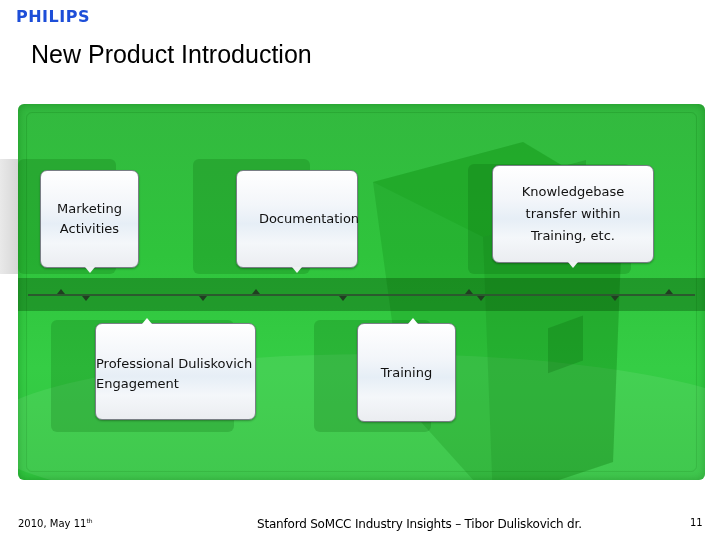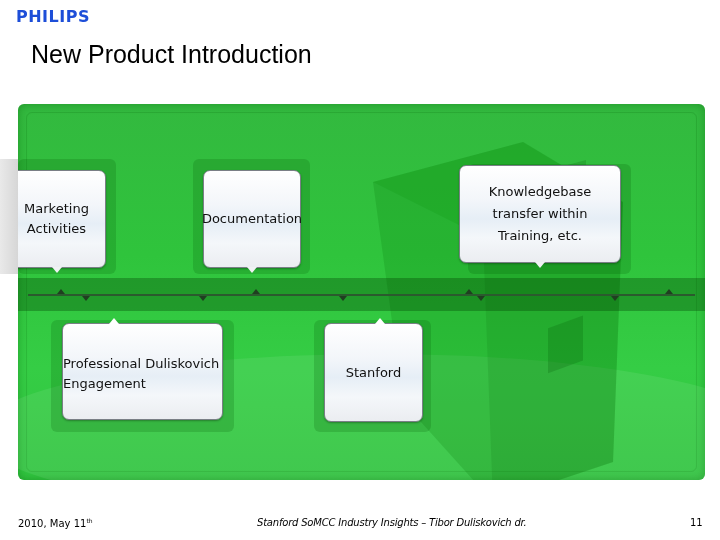--- a/index.html
+++ b/index.html
@@ -44,37 +44,37 @@
   .tick.up { border-bottom:5px solid #1f3f20; top:185px; }
   .shadow-card {
     position:absolute; background:rgba(0,80,0,0.18); border-radius:6px;
   }
   .card {
     position:absolute; border-radius:7px;
     background:linear-gradient(180deg,#ffffff 0%,#f3f6fa 35%,#e6eef6 55%,#f4f7fa 75%,#ebedf1 100%);
     border:1px solid #7a7f86;
     box-shadow:0 1px 2px rgba(0,0,0,0.3);
     display:flex; align-items:center; justify-content:center; text-align:center;
-    font-family:"DejaVu Sans", sans-serif; font-size:13px; color:#111; line-height:20px;
+    font-family:"DejaVu Sans", sans-serif; font-size:13px; color:#111; line-height:20px;margin-left:33px;
   }
   .card .pointer {
     position:absolute; width:0; height:0; left:50%; margin-left:-5px;
     border-left:5px solid transparent; border-right:5px solid transparent;
   }
   .card .pointer.bottom { bottom:-6px; border-top:6px solid #f0f2f4; }
   .card .pointer.top { top:-6px; border-bottom:6px solid #ffffff; }
   .card.left-align { justify-content:flex-start; text-align:left; align-items:flex-start; padding-top:30px; box-sizing:border-box; }
   .grey-tab {
     position:absolute; left:0; top:159px; width:20px; height:115px;
     background:linear-gradient(90deg,#e9e9e9,#d4d4d4);
   }
   .footer { position:absolute; top:517px; font-size:9px; color:#000; font-family:"DejaVu Sans", sans-serif; }
   .footer.date { left:18px; font-size:10px; }
   .footer.date sup { font-size:6px; }
-  .footer.center { left:257px; font-size:10px; letter-spacing:-0.2px;font-style:italic; }
+  .footer.center { left:257px; font-size:12px; letter-spacing:-0.2px; }
   .footer.page { left:690px; font-size:10px; }
 </style>
 </head>
 <body>
 
 <div class="logo">PHILIPS</div>
 <div class="title">New Product Introduction</div>
 
 <div class="grey-tab"></div>
 
@@ -105,34 +105,34 @@
   <div class="shadow-card" style="left:0;top:55px;width:98px;height:115px;"></div>
   <div class="shadow-card" style="left:175px;top:55px;width:117px;height:115px;"></div>
   <div class="shadow-card" style="left:450px;top:60px;width:163px;height:110px;"></div>
   <div class="shadow-card" style="left:33px;top:216px;width:183px;height:112px;"></div>
   <div class="shadow-card" style="left:296px;top:216px;width:117px;height:112px;"></div>
 
   <div class="card" style="left:-11px;top:66px;width:97px;height:96px;text-align:center;">
     <div><span>Marketing</span><br><span>Activities</span></div>
     <div class="pointer bottom"></div>
   </div>
-  <div class="card" style="left:185px;top:66px;width:96px;height:96px;">
+  <div class="card" style="left:185px;top:66px;width:96px;height:96px;padding-left:24px;">
     <div><span>Documentation</span></div>
     <div class="pointer bottom"></div>
   </div>
   <div class="card" style="left:441px;top:61px;width:160px;height:96px;">
     <div style="line-height:22px"><span>Knowledgebase</span><br><span>transfer within</span><br><span>Training, etc.</span></div>
     <div class="pointer bottom"></div>
   </div>
 
   <div class="card left-align" style="left:44px;top:219px;width:161px;height:97px;">
     <div><span>Professional Duliskovich</span><br><span>Engagement</span></div>
     <div class="pointer top" style="left:32%"></div>
   </div>
   <div class="card" style="left:306px;top:219px;width:97px;height:97px;">
-    <div><span>Stanford</span></div>
+    <div><span>Training</span></div>
     <div class="pointer top" style="left:57%"></div>
   </div>
 </div>
 
 <div class="footer date"><span>2010, May 11</span><sup>th</sup></div>
 <div class="footer center">Stanford SoMCC Industry Insights – Tibor Duliskovich dr.</div>
 <div class="footer page">11</div>
 
 </body></html>

